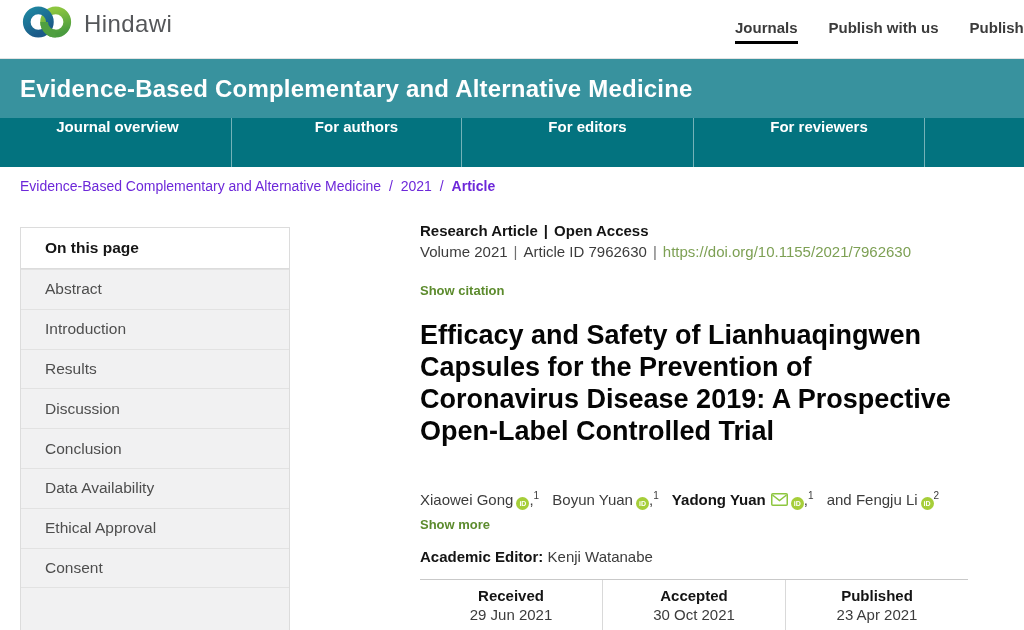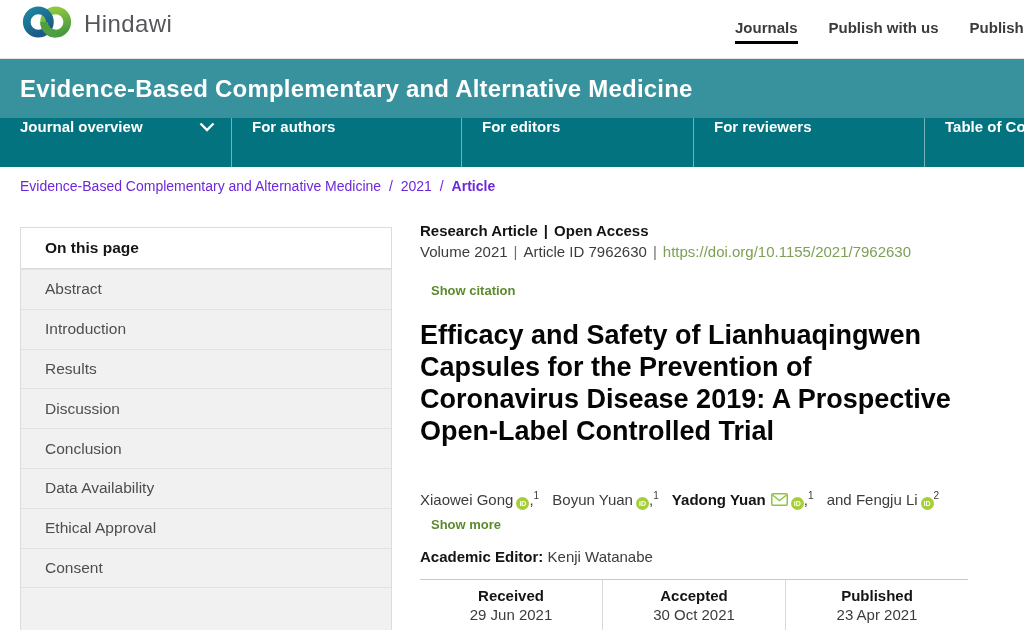--- a/index.html
+++ b/index.html
@@ -13,48 +13,48 @@
   .top-nav { position:absolute; left:735px; top:0; height:58px; display:flex; gap:31px; white-space:nowrap; }
   .top-nav-item { font-size:15px; font-weight:700; color:#3b3b3b; padding-top:19px; height:58px; cursor:pointer; }
   .top-nav-item.active { border-bottom:3px solid #000000; height:44px; padding-bottom:4px; }
 
   
   .journal-banner { position:absolute; top:59px; left:0; width:100%; height:59px; background:#38929e; display:flex; align-items:center; }
   .journal-banner h2 { color:#fff; font-size:24px; font-weight:700; padding-left:20px; letter-spacing:0.2px; }
 
   
   .journal-nav { position:absolute; top:118px; left:0; width:1200px; height:49px; background:#03737f; display:flex; }
-  .journal-nav-item { height:67px; display:flex; padding-left:20px; color:#fff; font-size:15px; font-weight:700; border-right:1px solid rgba(255,255,255,0.45); cursor:pointer; }
+  .journal-nav-item { height:67px; display:flex; align-items:center; padding-left:20px; color:#fff; font-size:15px; font-weight:700; border-right:1px solid rgba(255,255,255,0.45); cursor:pointer;flex-direction:column; }
   .journal-nav-item:last-child { border-right:none; }
   .jn-overview { width:232px; justify-content:space-between; padding-right:16px; }
   .jn-authors  { width:230px; }
   .jn-reviewers{ width:231px; }
   .jn-editors  { width:232px; }
   .jn-toc      { width:260px; }
 
   
   .breadcrumb { position:absolute; top:178px; left:20px; font-size:14px; color:#6d28d9; white-space:nowrap; }
   .breadcrumb .sep { margin:0 4px; }
   .breadcrumb .crumb { cursor:pointer; }
   .breadcrumb .current { font-weight:700; }
 
   
-  .sidebar { position:absolute; top:227px; left:20px; width:372px; height:403px; border:1px solid #dcdcdc; border-bottom:none; background:#f1f1f2; overflow:hidden; }
+  .sidebar { position:absolute; top:227px; left:20px; width:270px; height:403px; border:1px solid #dcdcdc; border-bottom:none; background:#f1f1f2; overflow:hidden; }
   .sidebar-header { height:41px; background:#fff; display:flex; align-items:center; padding-left:24px; font-size:15.5px; font-weight:700; color:#161616; border-bottom:1px solid #dcdcdc; }
   .sidebar-item { height:39.8px; display:flex; align-items:center; padding-left:24px; font-size:15.5px; color:#4e4e4e; border-top:1px solid #e2e2e2; cursor:pointer; }
   .sidebar-item:first-of-type { border-top:none; }
 
   
   .main { position:absolute; top:222px; left:420px; width:548px; }
   .meta-type { font-size:15px; font-weight:700; color:#141414; line-height:18px; }
   .meta-type .pipe { margin:0 6px; }
   .meta-ids { font-size:15px; color:#3c3c3c; line-height:20px; margin-top:2px; white-space:nowrap; }
   .meta-ids .pipe { color:#6f6f6f; margin:0 6px; }
   .doi-link { color:#7da054; text-decoration:none; cursor:pointer; }
-  .green-link { display:inline-block; font-size:13px; font-weight:700; color:#5c8b2d; cursor:pointer;margin-left:11px; }
+  .green-link { display:inline-block; font-size:13px; font-weight:700; color:#5c8b2d; cursor:pointer; }
   .show-citation { margin-top:21px; }
   .article-title { margin-top:20px; font-family:Liberation Sans, sans-serif; font-weight:700; font-size:27px; line-height:32px; color:#050505; }
   .authors { margin-top:38px; font-size:15px; color:#3c3c3c; white-space:nowrap; line-height:22px; }
   .author { margin-right:9px; }
   .author-name { cursor:pointer; }
   .author-name.bold { font-weight:700; color:#141414; }
   .orcid-icon { display:inline-block; width:13px; height:13px; margin-left:3px; background:#a6ce39; border-radius:50%; color:#fff; font-size:7px; font-weight:700; text-align:center; line-height:13px; vertical-align:-1px; cursor:pointer; }
   .envelope-icon { margin-left:5px; vertical-align:-1px; cursor:pointer; }
   .authors sup { font-size:10px; }
   .show-more { margin-top:5px; }

